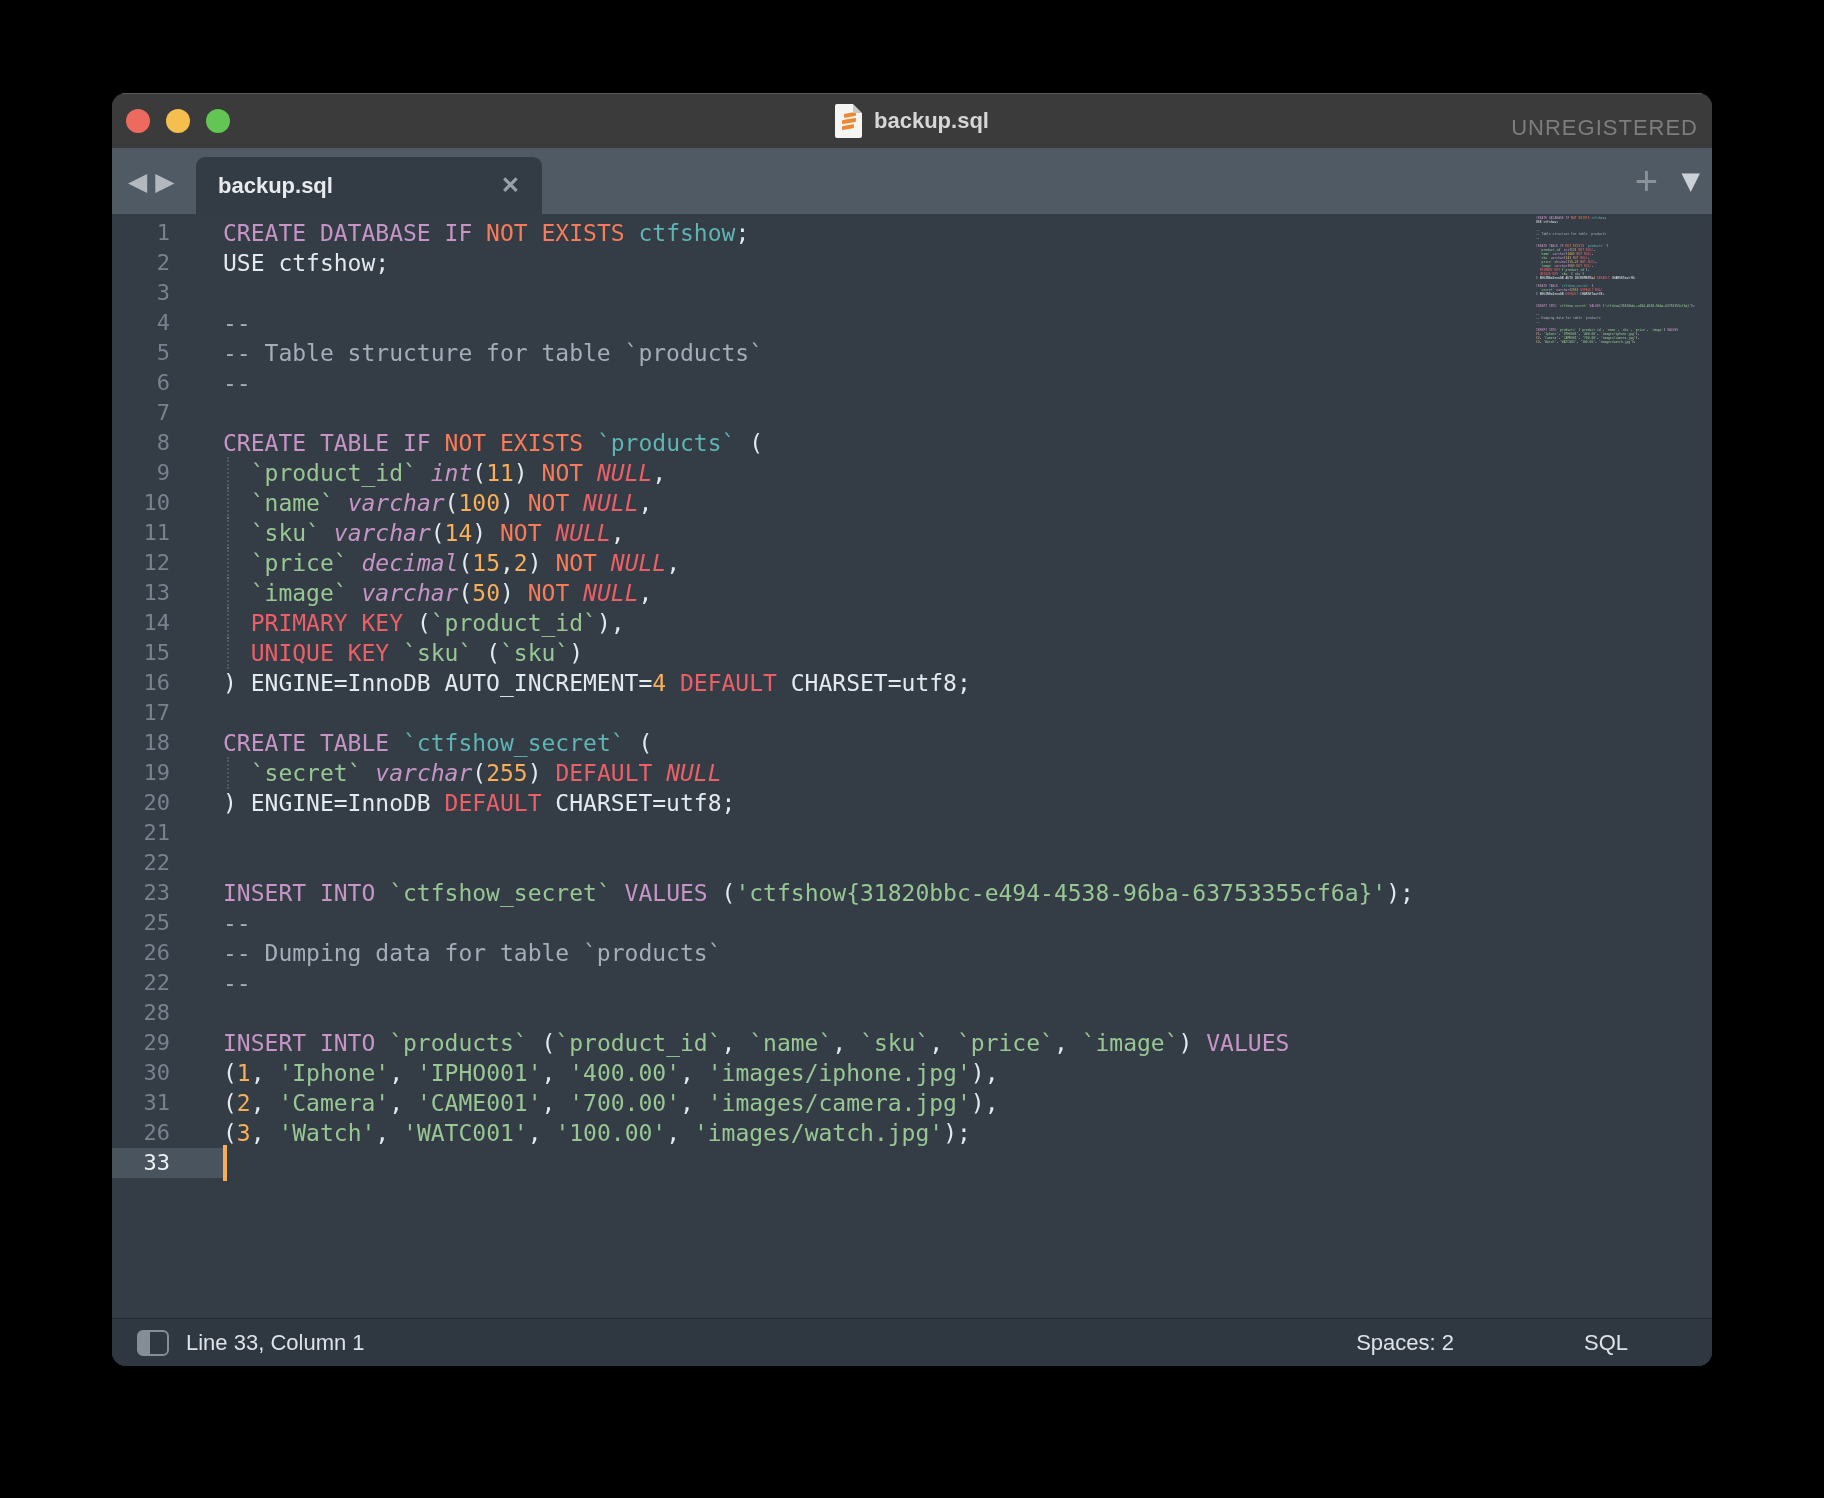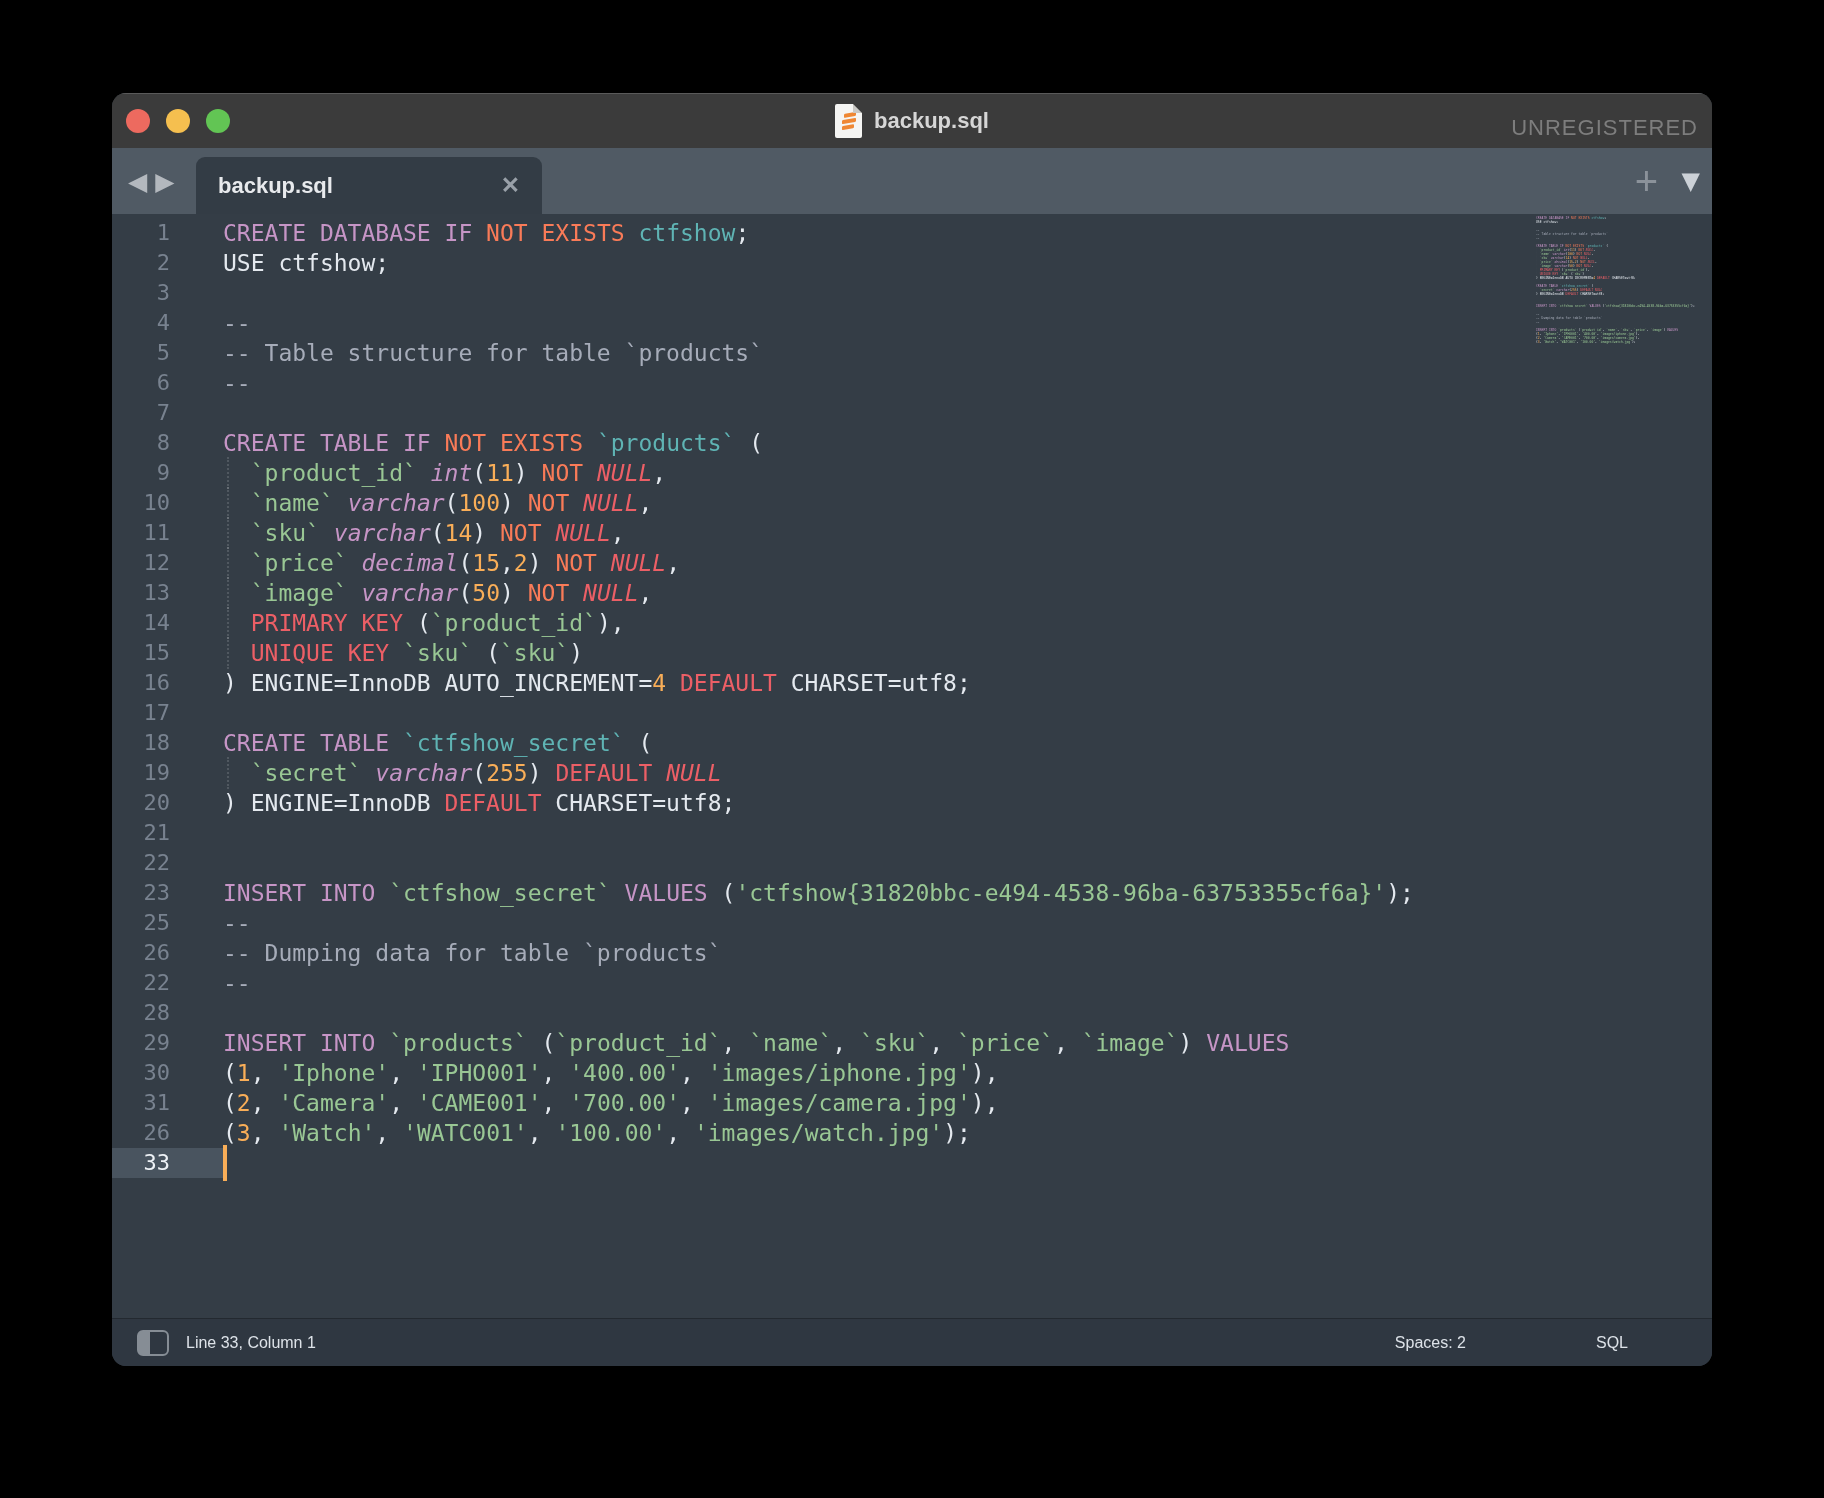--- a/index.html
+++ b/index.html
@@ -62,21 +62,21 @@
   .cursor{display:inline-block;width:4px;height:36px;background:var(--cursor);
     vertical-align:middle;margin-top:-4px;}
   
   .minimap{position:absolute;top:2px;right:0;width:176px;height:1100px;overflow:hidden;}
   .mini-inner{width:1320px;transform:scale(0.1333);transform-origin:top left;
     font-family:"DejaVu Sans Mono",monospace;font-size:23px;}
   
   .statusbar{position:relative;height:48px;background:var(--statusBg);
     border-top:1px solid rgba(0,0,0,.25);box-sizing:border-box;
     display:flex;align-items:center;padding:0 84px 0 25px;
-    color:var(--statusFg);font-size:16px;}
+    color:var(--statusFg);font-size:22px;}
   .panel-icon{width:28px;height:22px;border:2.5px solid #868d95;border-radius:6px;
     background:linear-gradient(to right,#868d95 11px,transparent 11px);margin-right:17px;}
   .spacer{flex:1;}
   .spaces-label{margin-right:130px;}
 </style>
 </head>
 <body>
 
 <div class="window">
 

